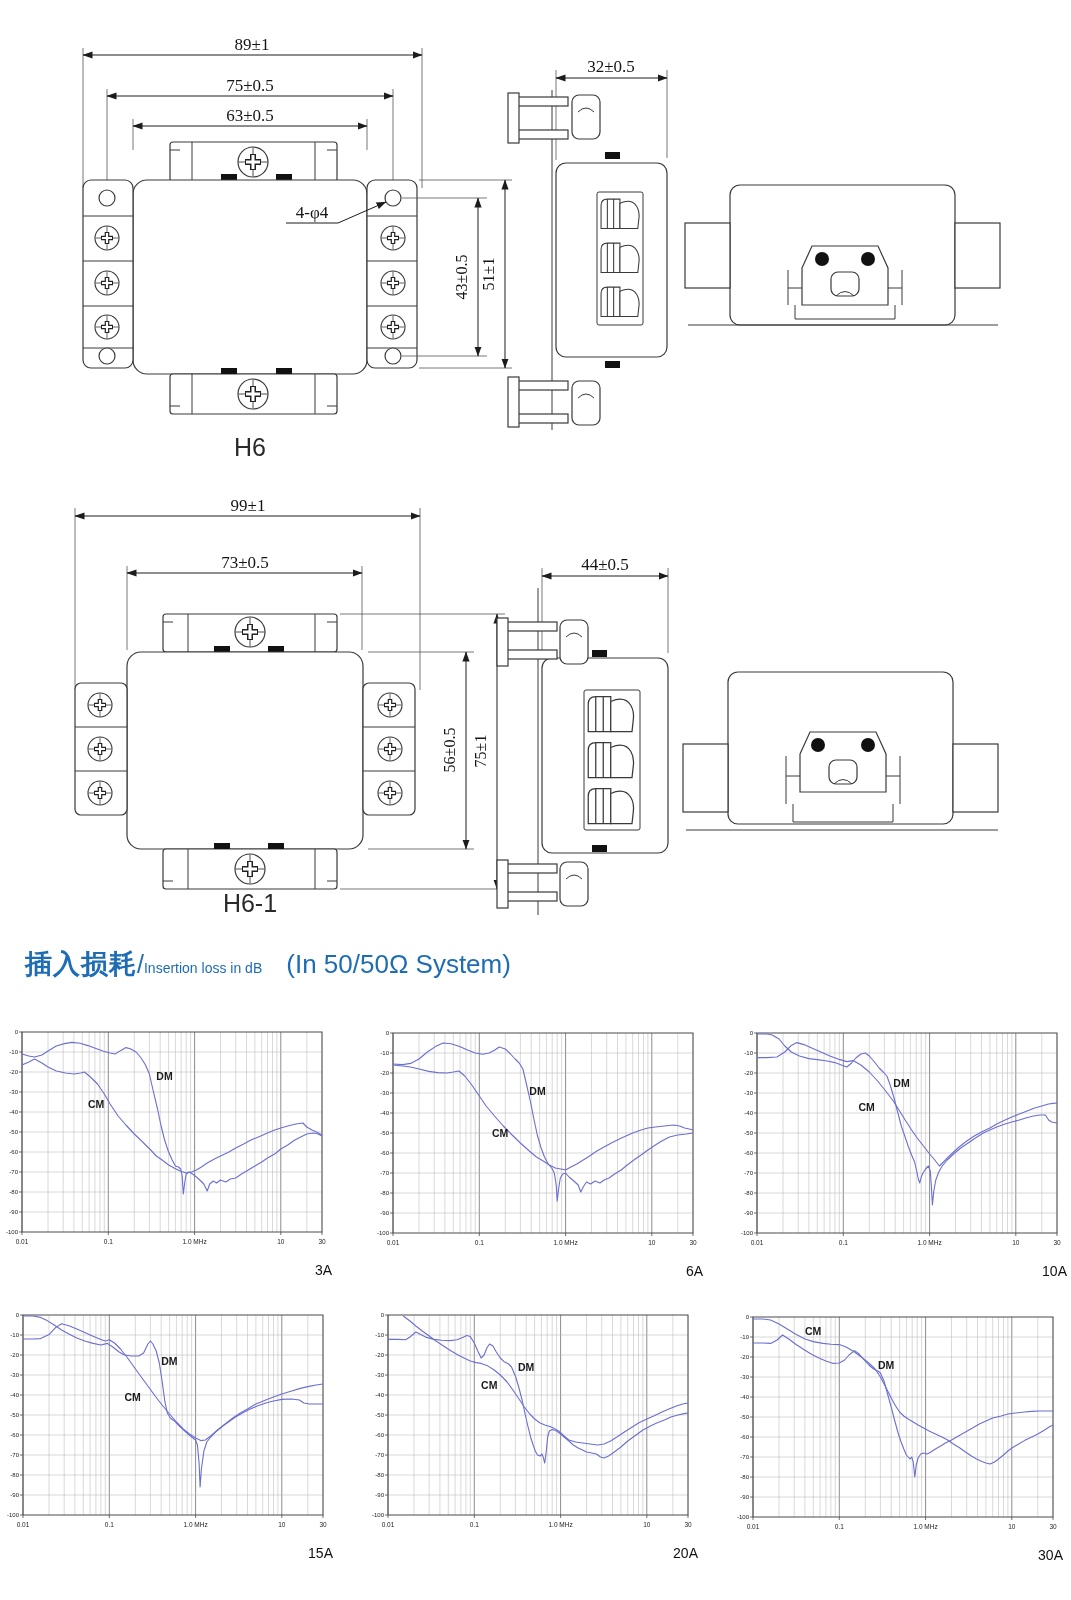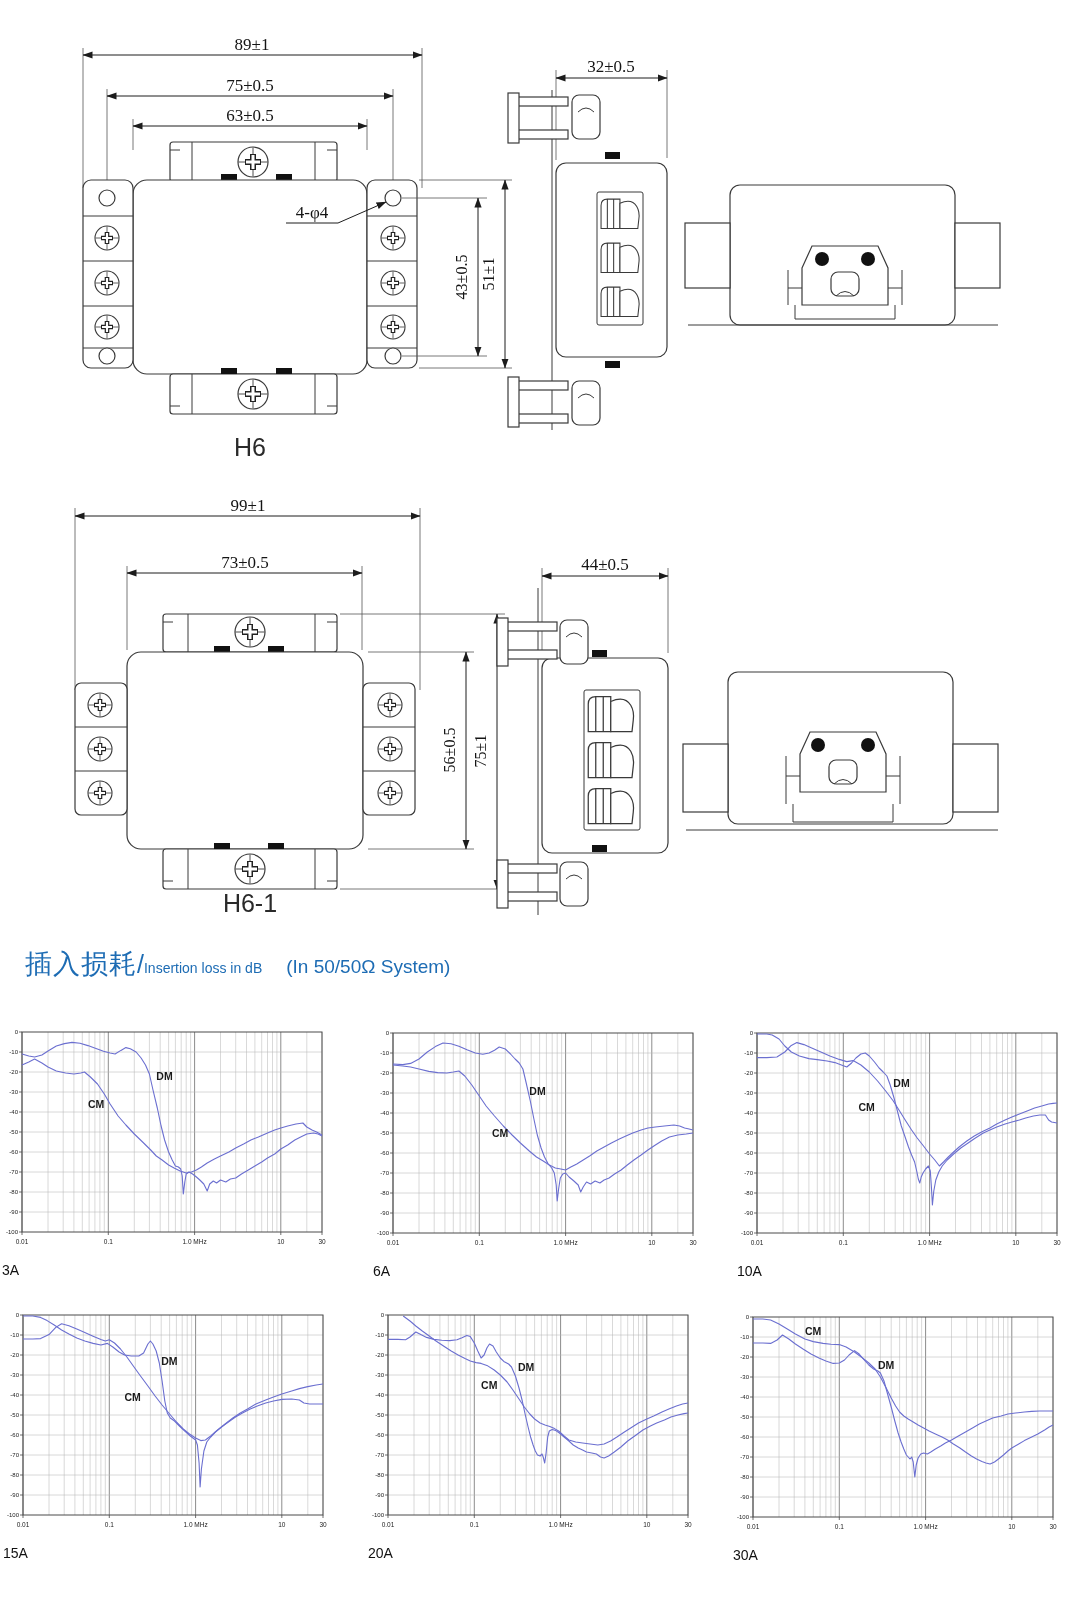--- a/index.html
+++ b/index.html
@@ -7,26 +7,26 @@
        font-family:"Liberation Sans",sans-serif;overflow:hidden}
   #drawings{position:absolute;left:0;top:0}
   .ol{fill:#fff;stroke:#3a3a3a;stroke-width:1.2}
   .ol2{fill:none;stroke:#3a3a3a;stroke-width:1}
   .el{stroke:#555;stroke-width:0.8}
   .dl{stroke:#1c1c1c;stroke-width:1}
   .dim{font-family:"Liberation Serif",serif;font-size:17px;fill:#141414}
   .dim-rot{font-size:16px}
   .view-label{font-size:25px;fill:#2a2a2a;font-family:"Liberation Sans",sans-serif}
   #section-title{position:absolute;left:25px;top:946px;color:#1d6cb4;white-space:nowrap}
-  #section-title .zh{font-size:27px;font-weight:normal;letter-spacing:1px}
+  #section-title .zh{font-size:27px;font-weight:bold;letter-spacing:1px}
   #section-title .sep{font-size:25px}
   #section-title .en{font-size:14px}
-  #section-title .suffix{font-size:19px;margin-left:24px}
+  #section-title .suffix{font-size:26px;margin-left:24px}
   .chart-cell{position:absolute;width:330px}
-  .chart-label{text-align:left;font-size:14px;color:#111;margin-top:6px;font-family:"Liberation Sans",sans-serif}
+  .chart-label{text-align:right;font-size:14px;color:#111;margin-top:6px;font-family:"Liberation Sans",sans-serif}
 </style>
 </head>
 <body>
 
 <svg id="drawings" width="1071" height="945" viewBox="0 0 1071 945">
   <defs>
     <marker id="arr" viewBox="0 0 10 10" refX="9.5" refY="5" markerWidth="10" markerHeight="10" orient="auto-start-reverse">
       <path d="M0,1.4 L10,5 L0,8.6 Z" fill="#1c1c1c"></path>
     </marker>
     <g id="screw-lg">

